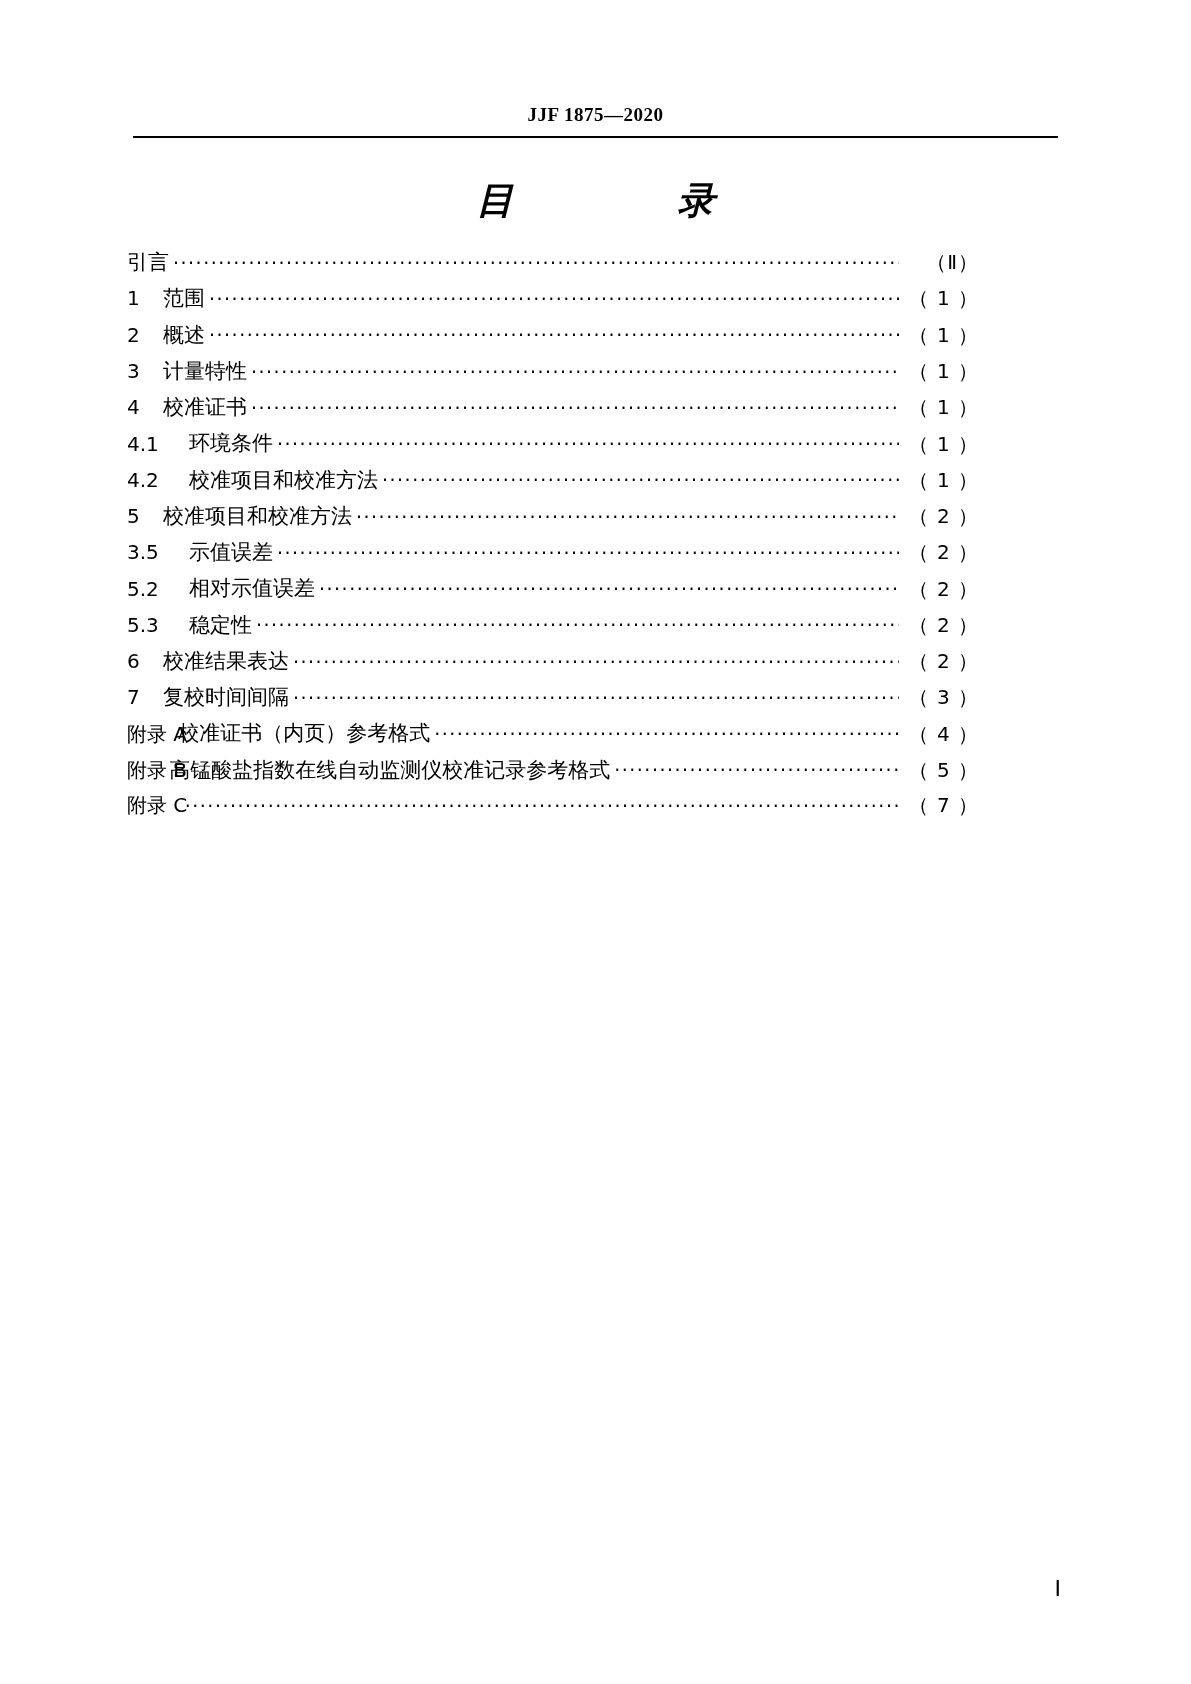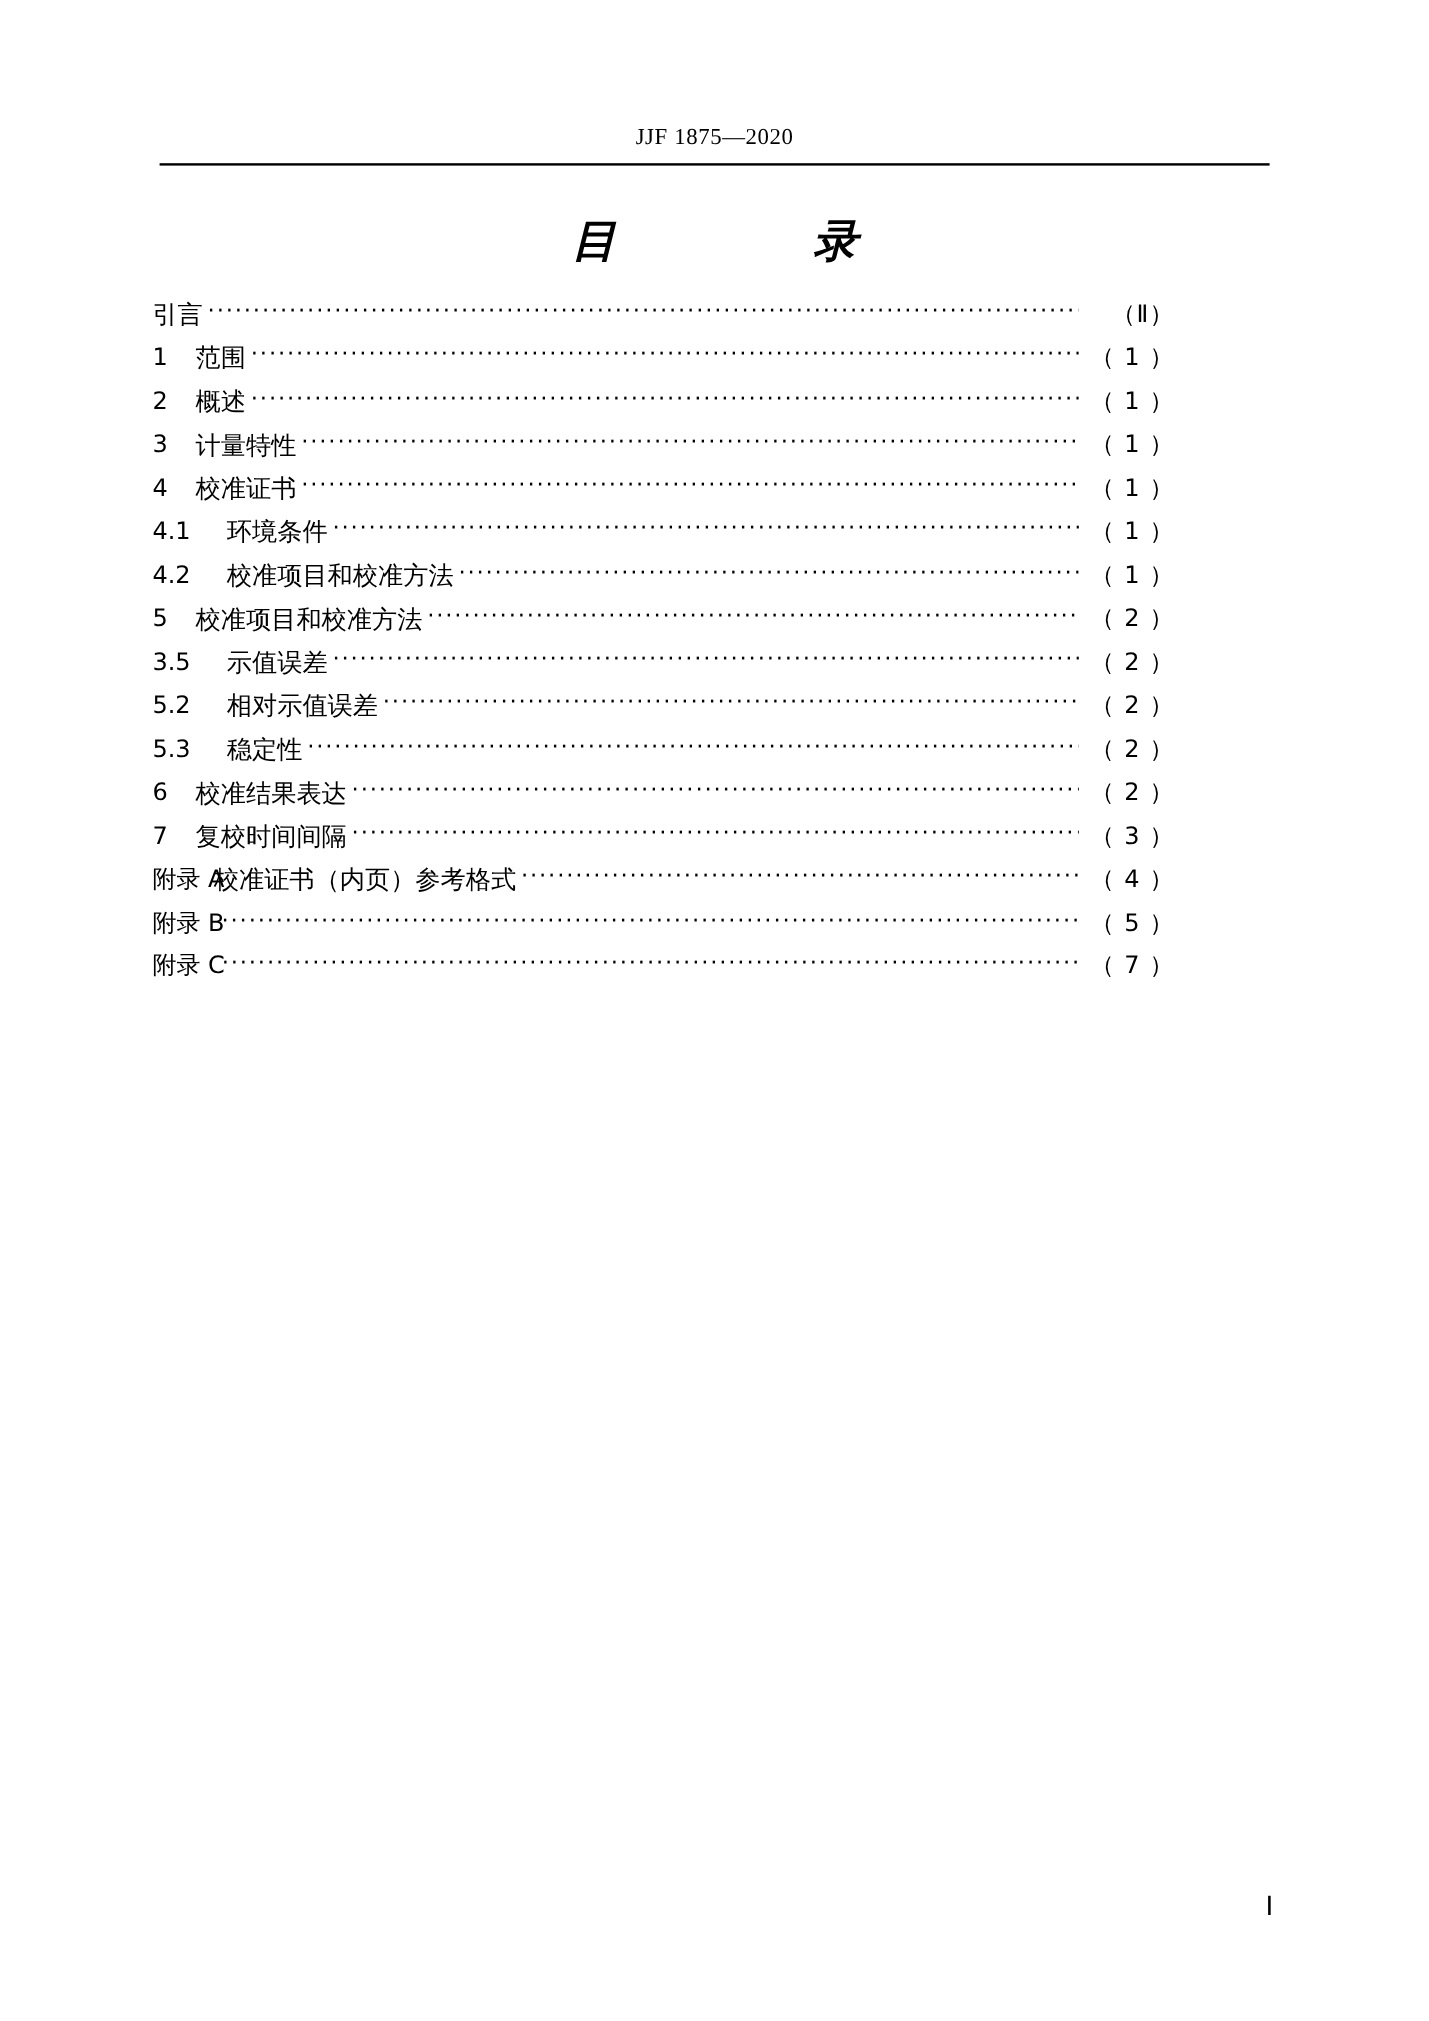--- a/index.html
+++ b/index.html
@@ -16,21 +16,21 @@
     color: #000000;
     box-sizing: border-box;
   }
   .header {
     position: absolute;
     top: 104px;
     left: 136px;
     width: 919px;
     text-align: center;
     font-family: "Liberation Serif", serif;
-    font-weight: normal;
+    font-weight: bold;
     font-size: 19px;
     letter-spacing: 0.5px;
   }
   .header-rule {
     position: absolute;
     top: 136px;
     left: 133px;
     width: 925px;
     height: 2px;
     background: #000000;
@@ -49,21 +49,21 @@
     font-style: italic;
   }
   .toc {
     position: absolute;
     top: 250px;
     left: 127px;
     width: 852px;
   }
   .toc-row {
     display: flex;
-    align-items: flex-start;
+    align-items: flex-end;
     width: 100%;
     margin-bottom: 11.5px;
     font-size: 21px;
     line-height: 1.18;
     font-family: "DejaVu Sans", sans-serif;
     white-space: nowrap;
   }
   .toc-row.indent-num .num {
     display: inline-block;
     min-width: 26px;
@@ -201,20 +201,21 @@
         <span class="pageno">（ 3 ）</span>
       </div>
       <div class="toc-row app">
         <span class="num">附录 A</span>
         <span class="label gap-s">校准证书（内页）参考格式</span>
         <span class="leader">································································································································································</span>
         <span class="pageno">（ 4 ）</span>
       </div>
       <div class="toc-row app">
         <span class="num">附录 B</span>
+        <span class="label gap-s">高锰酸盐指数在线自动监测仪校准记录参考格式</span>
         <span class="leader">································································································································································</span>
         <span class="pageno">（ 5 ）</span>
       </div>
       <div class="toc-row app">
         <span class="num">附录 C</span>
         <span class="leader">································································································································································</span>
         <span class="pageno">（ 7 ）</span>
       </div>
     </div>
 

